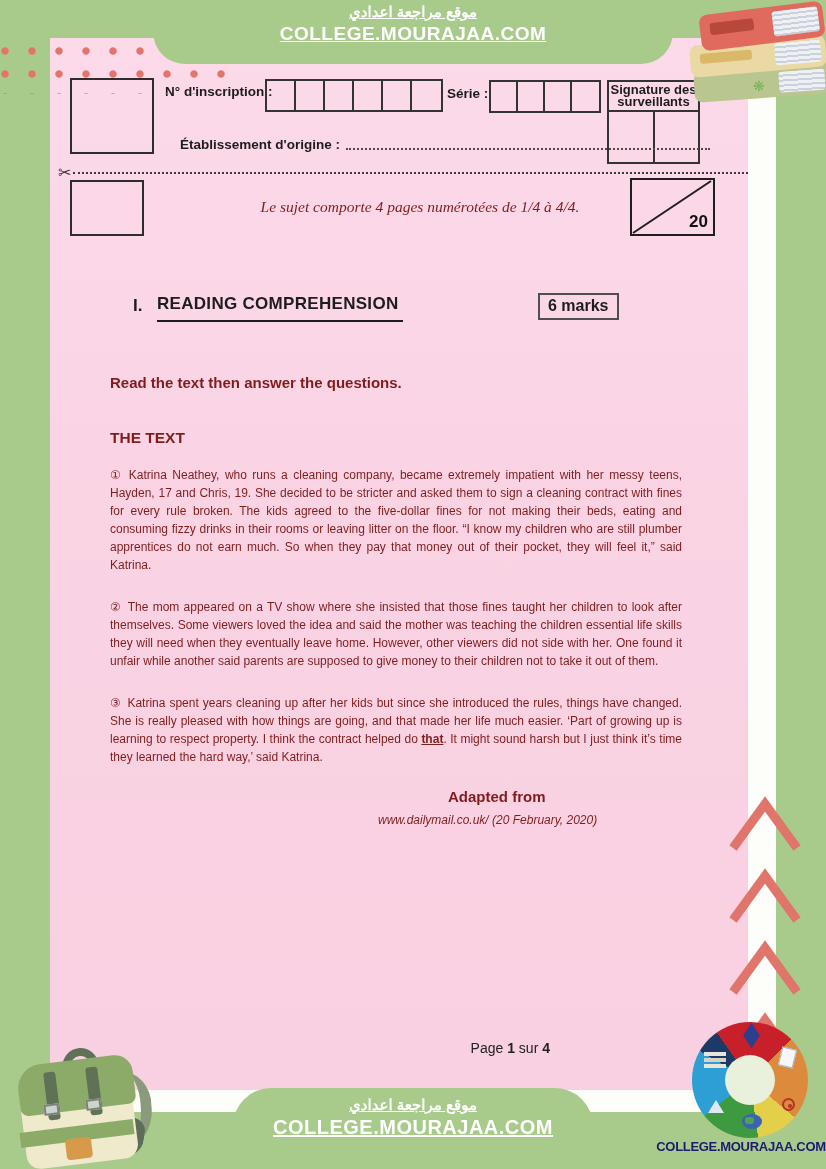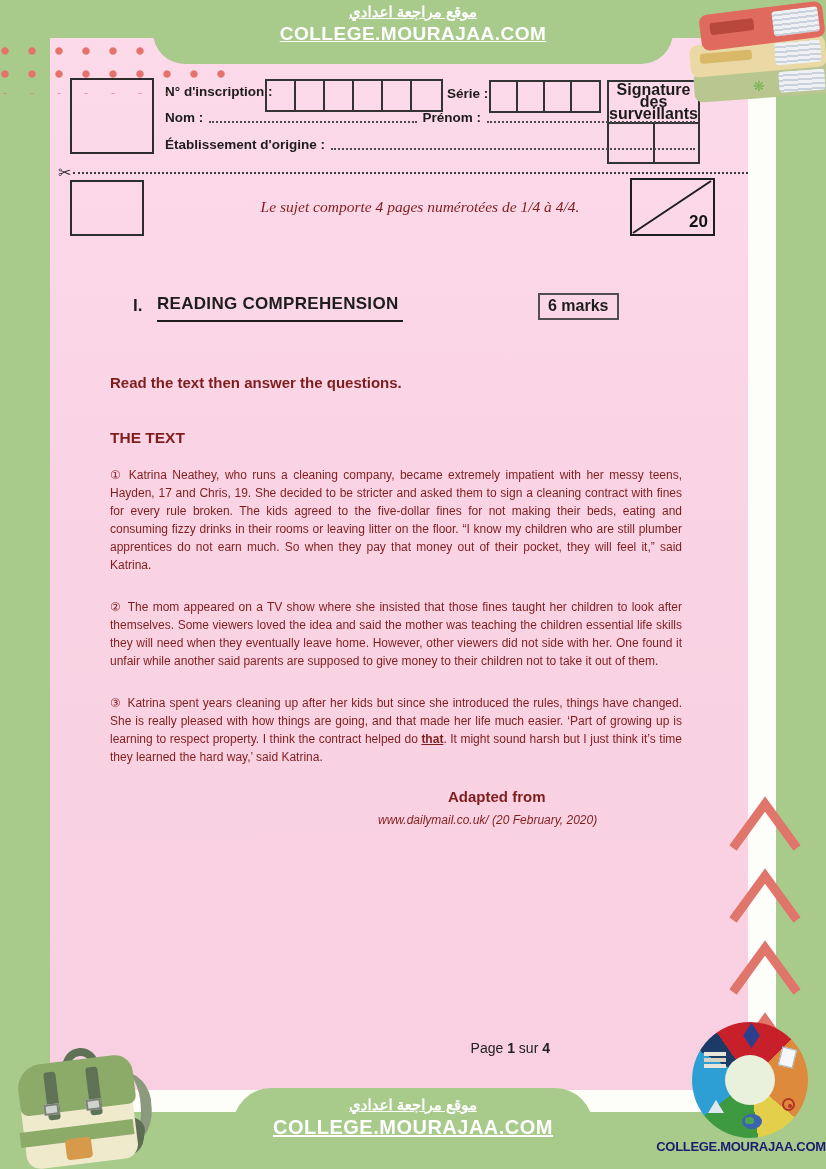--- a/index.html
+++ b/index.html
@@ -92,21 +92,21 @@
   .form-label { position:absolute; font-weight:bold; font-size:13.5px; color:#1c1c1c; z-index:3; }
   .cells { position:absolute; display:flex; border:2px solid #333; z-index:3; }
   .cell { width:29px; height:29px; border-right:2px solid #333; }
   .cell:last-child { border-right:none; }
   .cells-serie .cell { width:27px; }
   .dotrow { position:absolute; display:flex; align-items:flex-end; z-index:3; }
   .dotrow b { font-size:13.5px; color:#1c1c1c; white-space:nowrap; }
   .dotfill { flex:1; border-bottom:2px dotted #4a4a4a; height:12px; margin:0 5px 2px 6px; }
   .signature-box { position:absolute; left:607px; top:80px; width:93px; height:84px;
     border:2px solid #333; z-index:3; display:flex; flex-direction:column; }
-  .sig-label { text-align:center; font-weight:bold; font-size:16px; line-height:12px;
+  .sig-label { text-align:center; font-weight:bold; font-size:13px; line-height:12px;
     padding:2px 0 2px; border-bottom:2px solid #333; color:#1c1c1c; }
   .sig-cols { display:flex; flex:1; }
   .sig-col { flex:1; } .sig-col.first { border-right:2px solid #333; }
   .cutline { position:absolute; left:58px; top:163px; width:690px; display:flex;
     align-items:center; z-index:3; }
   .scissors { font-size:16px; color:#2f2f2f; margin-right:2px; }
   .cutline .dash { flex:1; border-top:2px dotted #3a3a3a; }
   .notice-box { position:absolute; left:70px; top:180px; width:74px; height:56px;
     border:2px solid #2d2d2d; z-index:3; }
   .notice-text { position:absolute; left:200px; top:198px; width:440px; text-align:center;
@@ -197,27 +197,21 @@
   <div class="signature-box">
     <div class="sig-label">
       <div>Signature des</div>
       <div>surveillants</div>
     </div>
     <div class="sig-cols">
         <div class="sig-col first"></div>
         <div class="sig-col"></div>
       </div>
   </div>
-  <div class="dotrow" style="left:165px; top:110px; width:535px;">
-    <b>Nom :</b>
-    <span class="dotfill"></span>
-    <b>Prénom :</b>
-    <span class="dotfill"></span>
-  </div>
-  <div class="dotrow" style="left:165px; top:137px; width:535px;">
+  <div class="dotrow" style="left:180px; top:137px; width:535px;">
     <b>Établissement d'origine :</b>
     <span class="dotfill"></span>
   </div>
 
   <div class="cutline">
     <span class="scissors">✂</span>
     <span class="dash"></span>
   </div>
 
   <div class="notice-box"></div>

